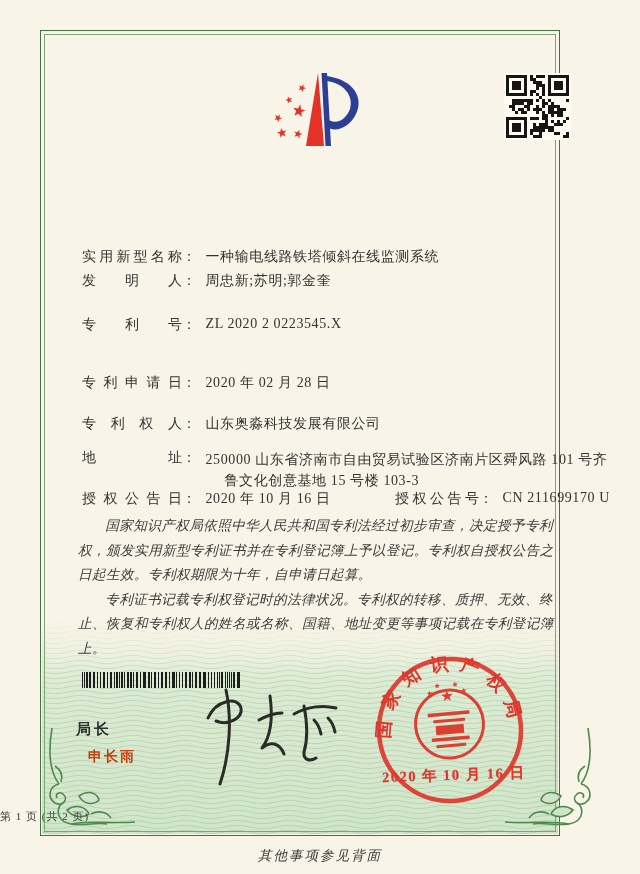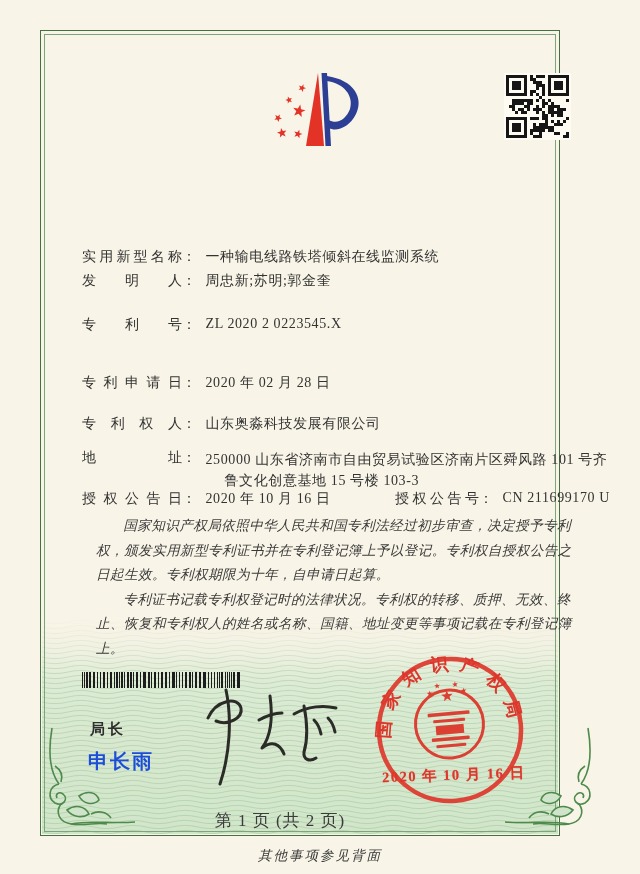--- a/index.html
+++ b/index.html
@@ -40,44 +40,44 @@
   }
   .f-colon { display:inline-block; vertical-align:top; }
   .f-value { display:inline-block; margin-left:6px; letter-spacing:.6px; vertical-align:top; }
   .f-value.wrap {
     white-space:normal; width:412px; line-height:21px;
     padding-left:19px; text-indent:-19px;font-family:Liberation Serif, serif;
   }
   .f-group2 { position:absolute; left:288px; top:0; white-space:nowrap;margin-left:25px; }
   .f-group2 .f-label { width:84px; }
   .paras {
-    position:absolute; left:96px; top:514px; width:482px;
+    position:absolute; left:78px; top:514px; width:482px;
     font-size:13.6px; line-height:24.5px; color:#3a3a3a;
     font-style:italic; letter-spacing:.4px;
   }
   .paras p { text-indent:2em; }
   .barcode { position:absolute; left:82px; top:672px; }
   .signer-title {
-    position:absolute; left:90px; top:720px; font-family:"Liberation Sans","DejaVu Sans",sans-serif;
+    position:absolute; left:76px; top:720px; font-family:"Liberation Sans","DejaVu Sans",sans-serif;
     font-size:15px; font-weight:700; color:#2f2f2f; letter-spacing:3px;
   }
   .signer-name {
     position:absolute; left:88px; top:748px; font-family:"Liberation Sans","DejaVu Sans",sans-serif;
-    font-size:20px; font-weight:700; color:#1d4ed8; letter-spacing:2px;
+    font-size:14px; font-weight:700; color:#c2410c; letter-spacing:2px;
   }
   .signature { position:absolute; left:196px; top:684px; }
   .seal { position:absolute; left:372px; top:652px; width:156px; height:156px; transform:rotate(-5deg); }
   .seal-date {
     position:absolute; left:6px; top:114px; width:150px; white-space:nowrap;
     font-size:14.5px; color:#dd372b; letter-spacing:1.5px; font-weight:600;
     transform:rotate(3deg); text-shadow:0 0 1px rgba(221,55,43,.5);
   }
   .page-num {
-    position:absolute; left:0; top:809px; width:560px; text-align:center;
-    font-size:17px; color:#3c3c3c; letter-spacing:1px;
+    position:absolute; left:0; top:809px; width:560px; text-align:left;
+    font-size:11px; color:#3c3c3c; letter-spacing:1px;
   }
   .back-note {
     position:absolute; left:0; top:847px; width:640px; text-align:center;
     font-size:13.5px; color:#3a3a3a; font-style:italic; letter-spacing:2px;
   }
   .ornament { position:absolute; bottom:44px; }
   .ornament.bl { left:45px; }
   .ornament.br { right:45px; transform:scaleX(-1); }
 </style>
 </head>

